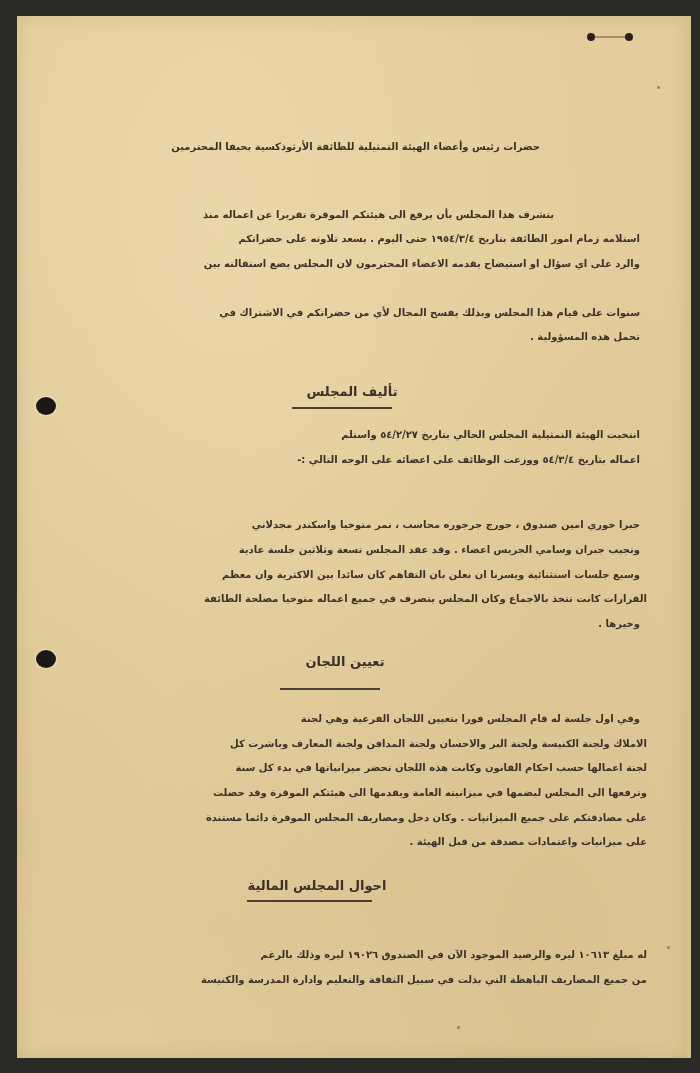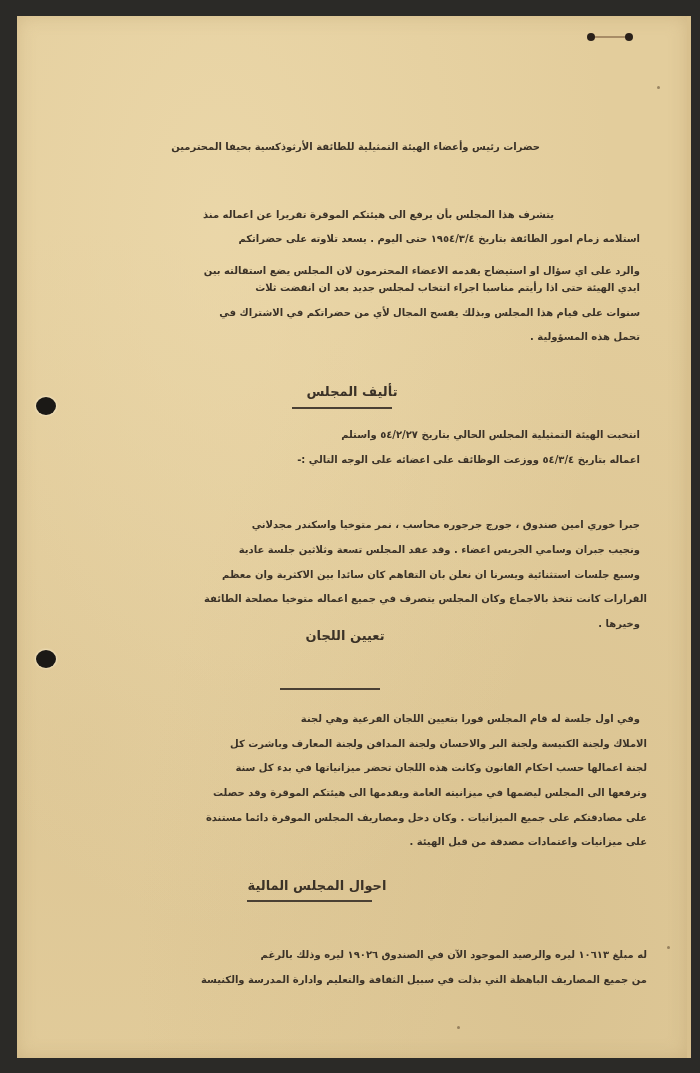--- a/index.html
+++ b/index.html
@@ -47,37 +47,36 @@
   <div class="hole" style="left:19px; top:634px;"></div>
 
   <div class="speck" style="left:640px; top:70px;"></div>
   <div class="speck" style="left:650px; top:930px;"></div>
   <div class="speck" style="left:440px; top:1010px;"></div>
 
   <div class="line" style="right:147px; top:125px;">حضرات رئيس وأعضاء الهيئة التمثيلية للطائفة الأرثوذكسية بحيفا المحترمين</div>
 
   <div class="line" style="right:133px; top:193px;">يتشرف هذا المجلس بأن يرفع الى هيئتكم الموقرة تقريرا عن اعماله منذ</div>
   <div class="line" style="right:47px; top:217px;">استلامه زمام امور الطائفة بتاريخ ١٩٥٤/٣/٤ حتى اليوم . يسعد تلاوته على حضراتكم</div>
-  <div class="line" style="right:47px; top:242px;margin-top:7px;">والرد على اي سؤال او استيضاح يقدمه الاعضاء المحترمون لان المجلس يضع استقالته بين</div>
-  <div class="line" style="right:47px; top:266px;">ايدي الهيئة حتى اذا رأيتم مناسبا اجراء انتخاب لمجلس جديد بعد ان انقضت ثلاث</div>
+  <div class="line" style="right:47px; top:242px;">والرد على اي سؤال او استيضاح يقدمه الاعضاء المحترمون لان المجلس يضع استقالته بين</div>
   <div class="line" style="right:47px; top:291px;">سنوات على قيام هذا المجلس وبذلك يفسح المجال لأي من حضراتكم في الاشتراك في</div>
   <div class="line" style="right:47px; top:315px;">تحمل هذه المسؤولية .</div>
 
   <div class="heading" style="left:270px; width:130px; top:368px;">تأليف المجلس</div>
   <div class="rule" style="left:275px; top:391px; width:100px;"></div>
 
   <div class="line" style="right:47px; top:413px;">انتخبت الهيئة التمثيلية المجلس الحالي بتاريخ ٥٤/٢/٢٧ واستلم</div>
   <div class="line" style="right:47px; top:438px;">اعماله بتاريخ ٥٤/٣/٤ ووزعت الوظائف على اعضائه على الوجه التالي :-</div>
   <div class="line" style="right:47px; top:503px;">جبرا خوري امين صندوق ، جورج جرجوره محاسب ، نمر متوخيا واسكندر مجدلاني</div>
   <div class="line" style="right:47px; top:528px;">ونجيب جبران وسامي الجريس اعضاء . وقد عقد المجلس تسعة وثلاثين جلسة عادية</div>
   <div class="line" style="right:47px; top:553px;">وسبع جلسات استثنائية ويسرنا ان نعلن بان التفاهم كان سائدا بين الاكثرية وان معظم</div>
   <div class="line" style="right:40px; top:577px;">القرارات كانت تتخذ بالاجماع وكان المجلس يتصرف في جميع اعماله متوخيا مصلحة الطائفة</div>
   <div class="line" style="right:47px; top:602px;">وخيرها .</div>
 
-  <div class="heading" style="left:263px; width:130px; top:612px;">تعيين اللجان</div>
+  <div class="heading" style="left:263px; width:130px; top:638px;">تعيين اللجان</div>
   <div class="rule" style="left:263px; top:672px; width:100px;"></div>
 
   <div class="line" style="right:47px; top:697px;">وفي اول جلسة له قام المجلس فورا بتعيين اللجان الفرعية وهي لجنة</div>
   <div class="line" style="right:40px; top:722px;">الاملاك ولجنة الكنيسة ولجنة البر والاحسان ولجنة المدافن ولجنة المعارف وباشرت كل</div>
   <div class="line" style="right:40px; top:771px;">وترفعها الى المجلس ليضمها في ميزانيته العامة ويقدمها الى هيئتكم الموقرة وقد حصلت</div>
   <div class="line" style="right:40px; top:746px;">لجنة اعمالها حسب احكام القانون وكانت هذه اللجان تحضر ميزانياتها في بدء كل سنة</div>
   <div class="line" style="right:40px; top:796px;">على مصادقتكم على جميع الميزانيات . وكان دخل ومصاريف المجلس الموقرة دائما مستندة</div>
   <div class="line" style="right:40px; top:820px;">على ميزانيات واعتمادات مصدقة من قبل الهيئة .</div>
 
   <div class="heading" style="left:230px; width:140px; top:862px;">احوال المجلس المالية</div>

